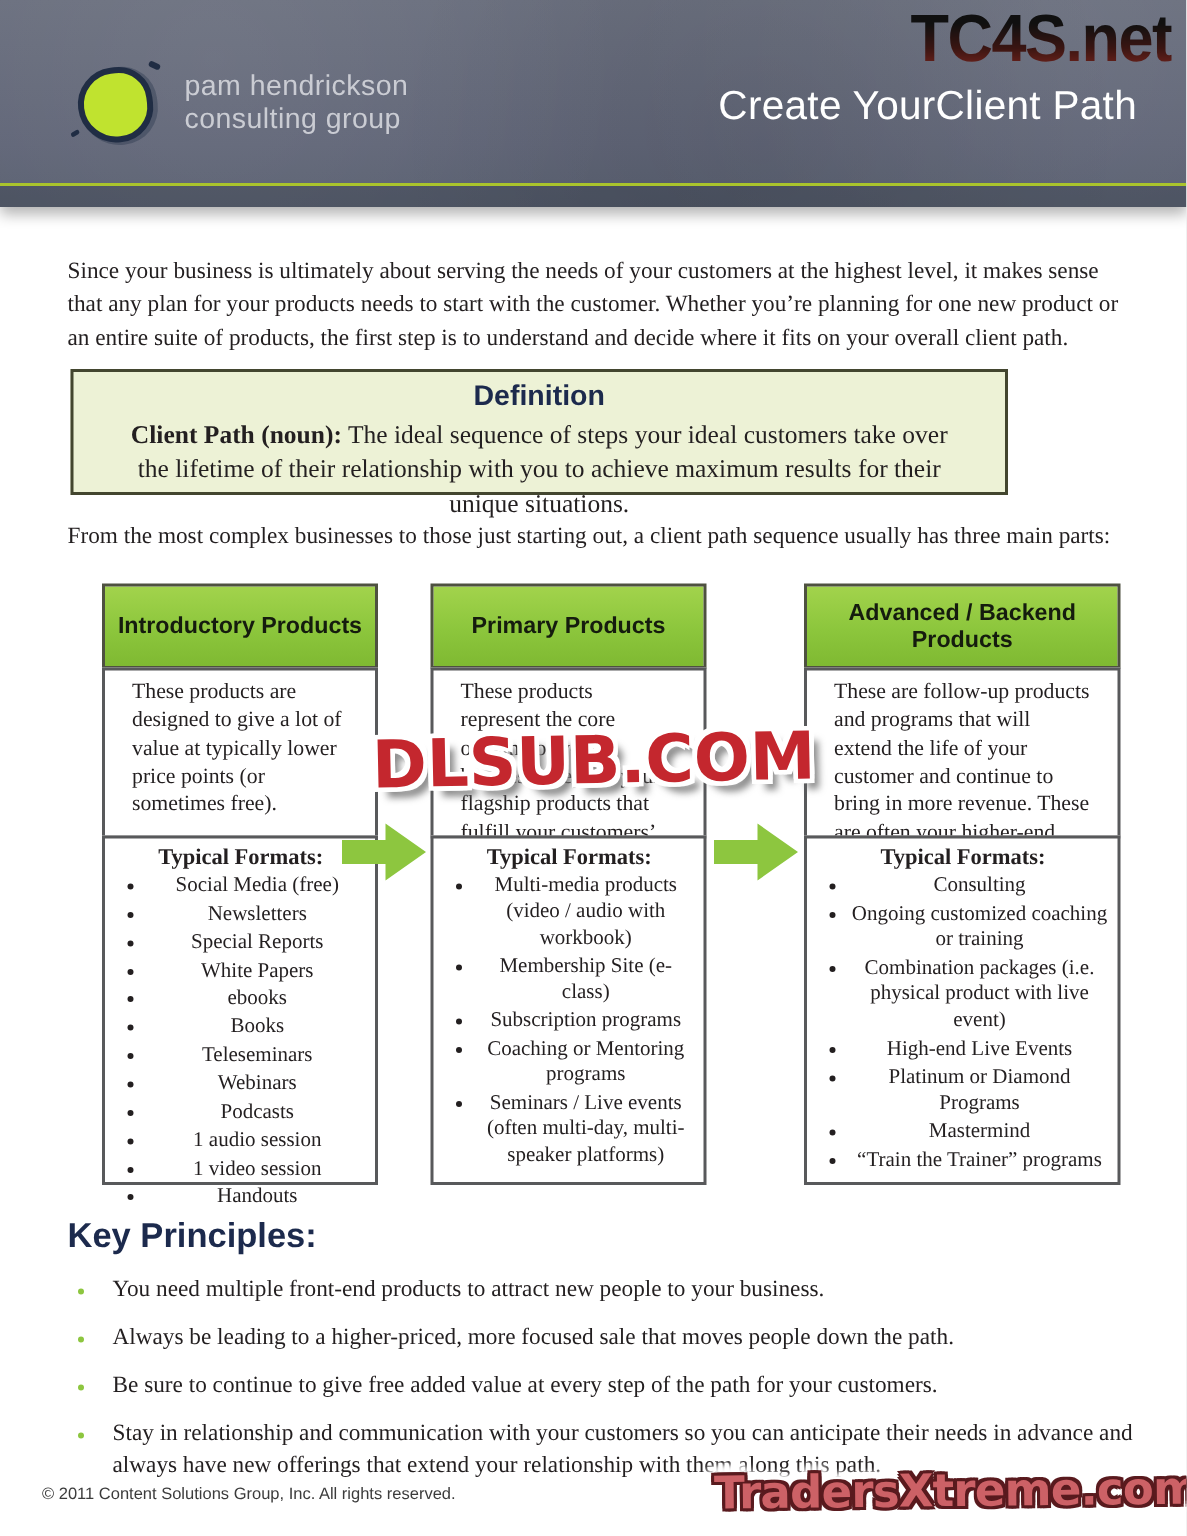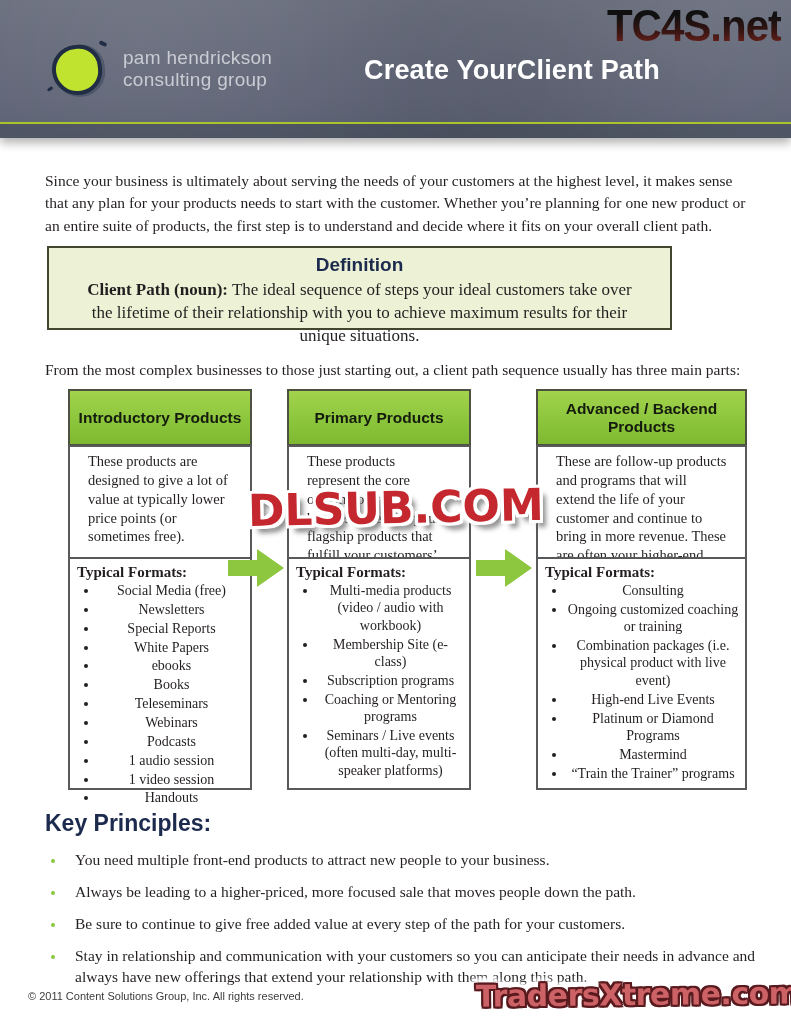--- a/index.html
+++ b/index.html
@@ -36,35 +36,35 @@
   .logo-circle::after {
     content:""; position:absolute; left:-11px; bottom:4px; width:6px; height:3px;
     background:#202d44; border-radius:2px; transform:rotate(-24deg);
   }
   .logo-text {
     position:absolute; left:123px; top:47px;
     font-family:"Liberation Sans", sans-serif; font-size:19px; line-height:1.18;
     color:#caccd3; letter-spacing:.3px;
   }
   .doc-title {
-    position:absolute; left:364px; top:55px; width:378px; text-align:left;
-    font-family:"Liberation Sans", sans-serif; font-weight:bold; font-size:27px;
+    position:absolute; left:380px; top:55px; width:378px; text-align:right;
+    font-family:"Liberation Sans", sans-serif; font-weight:normal; font-size:27px;
     color:#ffffff; letter-spacing:.2px;
   }
   .wm-tc4s {
     position:absolute; top:2px; right:10px;
     font-family:"Liberation Sans", sans-serif; font-weight:900; font-size:42px;
     letter-spacing:-1px; transform:scaleY(1.06);
     background:linear-gradient(180deg,#101010 30%, #3a1512 62%, #8a2a22 100%);
     -webkit-background-clip:text; background-clip:text; color:transparent;
   }
 
   
   .intro { position:absolute; left:45px; top:170px; width:702px; font-size:15.5px; line-height:1.45; }
-  .leadin { position:absolute; left:45px; top:349px; width:710px; font-size:15.5px;margin-top:12px; }
+  .leadin { position:absolute; left:45px; top:349px; width:710px; font-size:15.5px; }
 
   .definition {
     position:absolute; left:47px; top:246px; width:625px; height:84px;
     background:#edf2d6; border:2px solid #43462f; text-align:center;
   }
   .definition h2 {
     margin-top:6px; font-family:"Liberation Sans", sans-serif; font-weight:bold;
     font-size:19px; color:#1c2a4d;
   }
   .definition p { margin:3px 30px 0; font-size:17px; line-height:1.35; }
@@ -79,21 +79,21 @@
     line-height:1.15; color:#151c0e; padding:0 4px;
   }
   .col-desc {
     position:absolute; top:445px; height:114px; background:#fff;
     border:2px solid #58595b; padding:5px 18px; font-size:14.5px; line-height:1.3;
   }
   .col-formats {
     position:absolute; top:557px; height:233px; background:#fff;
     border:2px solid #58595b; padding:4px 6px;
   }
-  .col-formats .fmt-label { font-weight:bold; font-size:15px; margin:1px 0 1px 1px; }
+  .col-formats .fmt-label { font-weight:bold; font-size:15px; margin:1px 0 1px 1px;text-align:center; }
   .col-formats ul { margin:1px 0 0 0; padding-left:23px; font-size:14px; line-height:1.24; }
   .col-formats li { margin-bottom:1.5px;text-align:center; }
 
   .c1 { left:68px;  width:184px; }
   .c2 { left:287px; width:184px; }
   .c3 { left:536px; width:211px; }
 
   .arrow { position:absolute; top:548px; width:56px; height:40px; }
   .arrow-1 { left:228px; } .arrow-2 { left:476px; }
 

